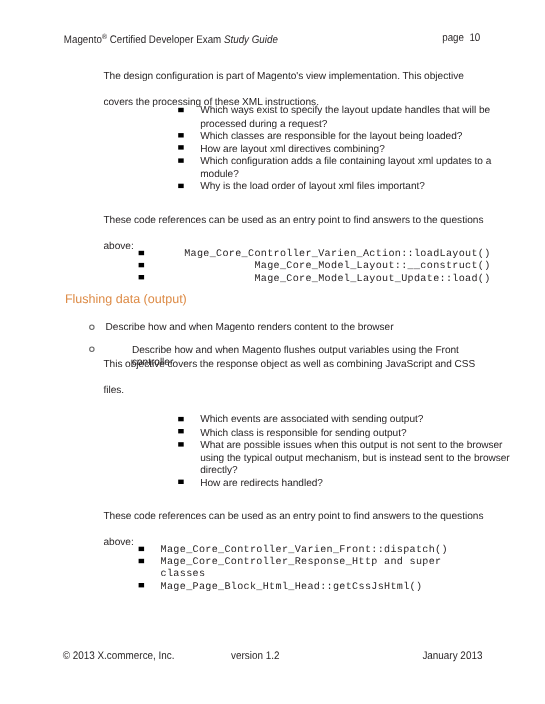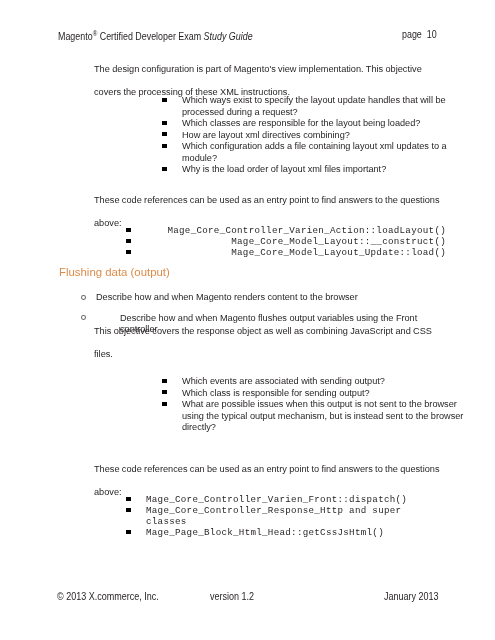--- a/index.html
+++ b/index.html
@@ -64,20 +64,21 @@
     <li class="ci">Describe how and when Magento renders content to the browser</li>
     <li class="ci">Describe how and when Magento flushes output variables using the Front controller</li>
   </ul>
 
   <p class="para" style="top:320px;">This objective covers the response object as well as combining JavaScript and CSS files.</p>
 
   <ul class="sqlist" style="top:376px;">
     <li class="sq">Which events are associated with sending output?</li>
     <li class="sq">Which class is responsible for sending output?</li>
     <li class="sq">What are possible issues when this output is not sent to the browser using the typical output mechanism, but is instead sent to the browser directly?</li>
+    <li class="sq">How are redirects handled?</li>
   </ul>
 
   <p class="para" style="top:458px;">These code references can be used as an entry point to find answers to the questions above:</p>
 
   <ul class="code" style="top:494px;width:270px;">
     <li class="sq">Mage_Core_Controller_Varien_Front::dispatch()</li>
     <li class="sq">Mage_Core_Controller_Response_Http and super classes</li>
     <li class="sq">Mage_Page_Block_Html_Head::getCssJsHtml()</li>
   </ul>
 

